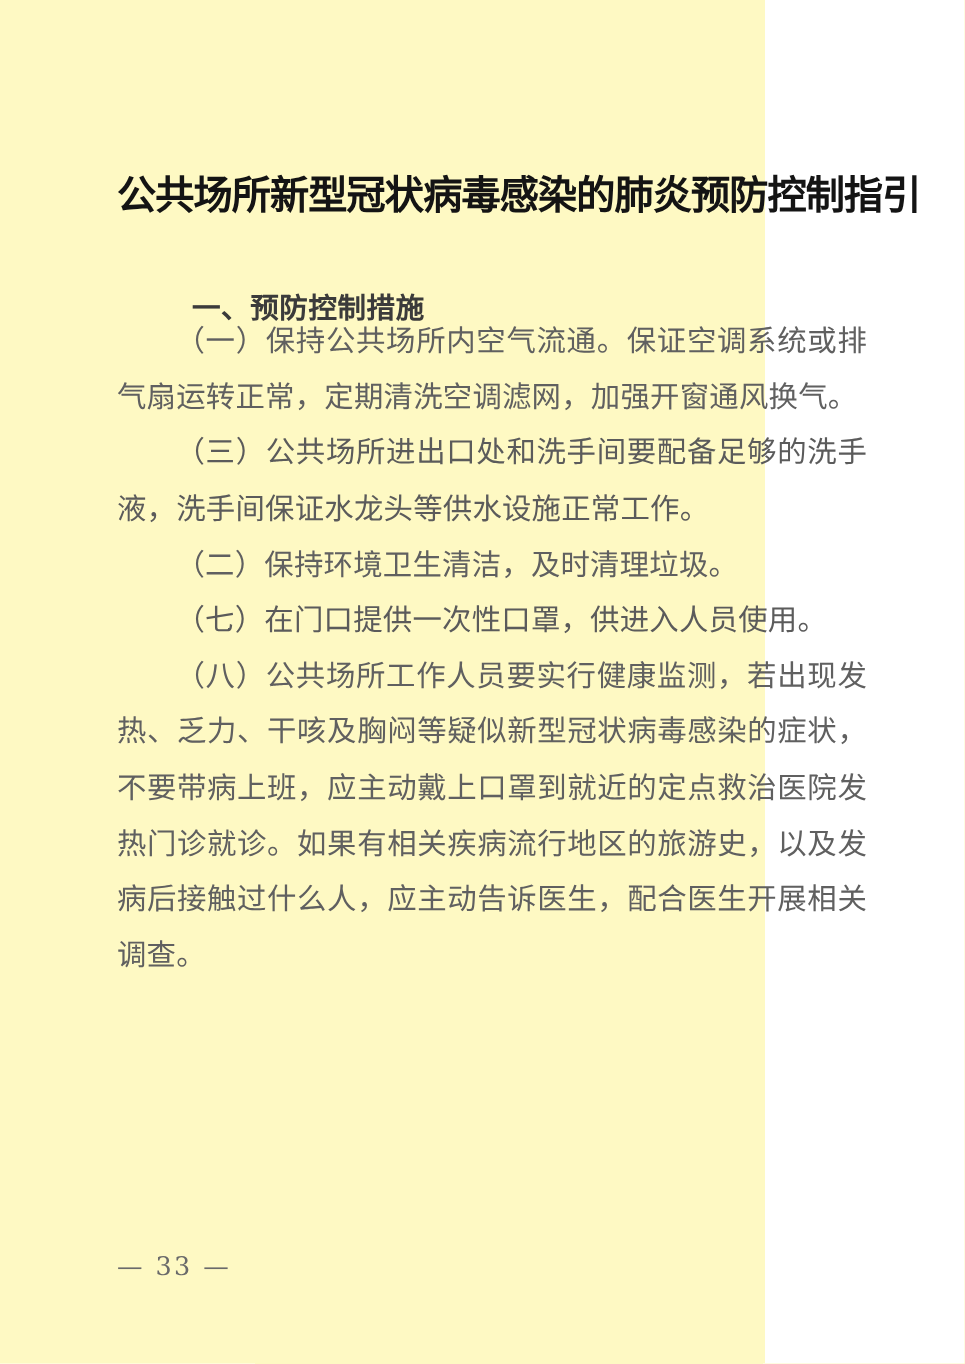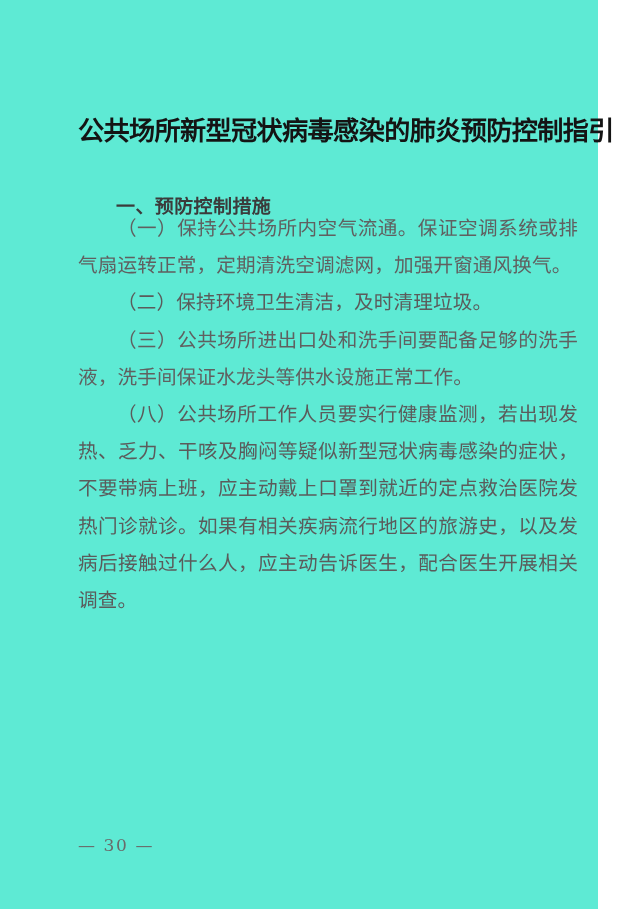--- a/index.html
+++ b/index.html
@@ -14,23 +14,23 @@
     font-family: "DejaVu Sans", "Liberation Sans", sans-serif;
     overflow: hidden;
     position: relative;
     -webkit-font-smoothing: antialiased;
   }
 
   .page {
     position: absolute;
     left: 0;
     top: 0;
-    width: 598px;
+    width: 510px;
     height: 909px;
-    background: #5eead4;
+    background: #fef9c3;
   }
 
   
   .doc-title {
     position: absolute;
     left: 78px;
     top: 96px;
     width: 500px;
     font-size: 26.5px;
     line-height: 34px;
@@ -39,21 +39,21 @@
     letter-spacing: -0.6px;
     white-space: nowrap;
     font-family: "DejaVu Sans", "Liberation Sans", sans-serif;
     transform: scaleX(0.985);
     transform-origin: left center;
   }
 
   
   .section-heading {
     position: absolute;
-    left: 78px;
+    left: 90px;
     top: 177px;
     font-size: 19px;
     line-height: 27px;
     font-weight: 700;
     color: #3b3b3b;
     text-indent: 38px;
     letter-spacing: 0.4px;
     font-family: "DejaVu Sans", "Liberation Sans", sans-serif;
   }
 
@@ -98,21 +98,22 @@
 <body>
 
 <div class="page">
 
   <h1 class="doc-title">公共场所新型冠状病毒感染的肺炎预防控制指引</h1>
 
   <h2 class="section-heading">一、预防控制措施</h2>
 
   <div class="body-block">
     <p class="para">（一）保持公共场所内空气流通。保证空调系统或排气扇运转正常，定期清洗空调滤网，加强开窗通风换气。</p>
+    <p class="para">（三）公共场所进出口处和洗手间要配备足够的洗手液，洗手间保证水龙头等供水设施正常工作。</p>
     <p class="para">（二）保持环境卫生清洁，及时清理垃圾。</p>
-    <p class="para">（三）公共场所进出口处和洗手间要配备足够的洗手液，洗手间保证水龙头等供水设施正常工作。</p>
+    <p class="para">（七）在门口提供一次性口罩，供进入人员使用。</p>
     <p class="para">（八）公共场所工作人员要实行健康监测，若出现发热、乏力、干咳及胸闷等疑似新型冠状病毒感染的症状，不要带病上班，应主动戴上口罩到就近的定点救治医院发热门诊就诊。如果有相关疾病流行地区的旅游史，以及发病后接触过什么人，应主动告诉医生，配合医生开展相关调查。</p>
 
   </div>
 
-  <div class="page-number">— 30 —</div>
+  <div class="page-number">— 33 —</div>
 
 </div>
 
 </body></html>

